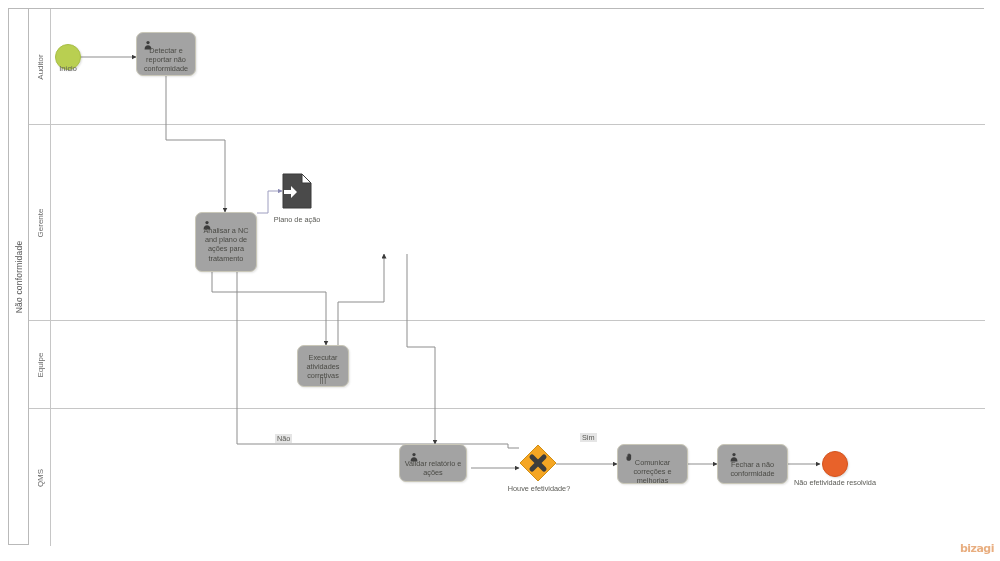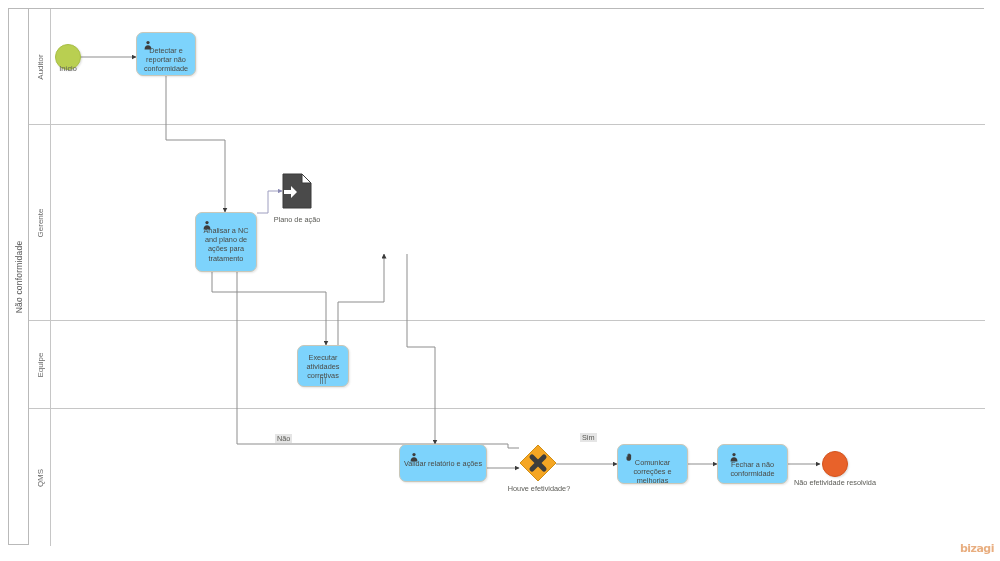--- a/index.html
+++ b/index.html
@@ -18,21 +18,21 @@
   .lane{position:absolute;left:20px;box-sizing:border-box;
       border-bottom:1px solid #c6c6c6;background:#fff;}
   .lane.last{border-bottom:none;}
   .lane-header{position:absolute;left:0;top:0;width:22px;height:100%;
       border-right:1px solid #c6c6c6;box-sizing:border-box;}
   .lane-header .vtext{position:absolute;left:50%;top:50%;
       transform:translate(-50%,-50%) rotate(-90deg);white-space:nowrap;
       font-size:8px;color:#6a6a6a;}
 
   
-  .task{position:absolute;box-sizing:border-box;background:#7dd3fc;
+  .task{position:absolute;box-sizing:border-box;background:#a3a3a3;
       border:1px solid #c9c7b8;border-radius:7px;
       box-shadow:1px 1px 2px rgba(0,0,0,.10);}
   .task .tlabel{position:absolute;left:3px;right:3px;top:13px;
       text-align:center;font-size:7.3px;line-height:9.2px;color:#4a4a45;}
   .task .ticon{position:absolute;left:6px;top:3px;width:10px;height:10px;}
   .task .mi{position:absolute;left:0;right:0;bottom:3px;text-align:center;
       font-size:7px;letter-spacing:.5px;color:#4a4a45;line-height:7px;}
 
   .event{position:absolute;border-radius:50%;box-sizing:border-box;}
   .start-event{background:#b9cf51;border:1px solid #a8bf45;
@@ -170,21 +170,21 @@
   <svg class="flows">
     <path class="assoc" d="M 257 213 L 268 213 L 268 191 L 282 191" marker-end="url(#arrowlite)"></path>
   </svg>
 
 
   <div class="task" style="left:297px;top:345px;width:52px;height:42px;">
     <span class="tlabel" style="top:7px;">Executar atividades corretivas</span>
     <span class="mi">|||</span>
   </div>
 
-  <div class="task" style="left:399px;top:444px;width:88px;height:38px;">
+  <div class="task" style="left:399px;top:444px;width:68px;height:38px;">
     <span class="ticon" style="left:9px;">
       <svg viewBox="0 0 16 16" width="10" height="10">
         <circle cx="8" cy="4" r="2.6" fill="#3d3d3d"></circle>
         <path d="M2.5 15 C2.5 10 5 8.4 8 8.4 C11 8.4 13.5 10 13.5 15 Z" fill="#3d3d3d"></path>
       </svg>
     </span>
     <span class="tlabel" style="top:14px;">Validar relatório e ações</span>
   </div>
 
   <div class="gateway" style="left:519px;top:444px;width:38px;height:38px;">

